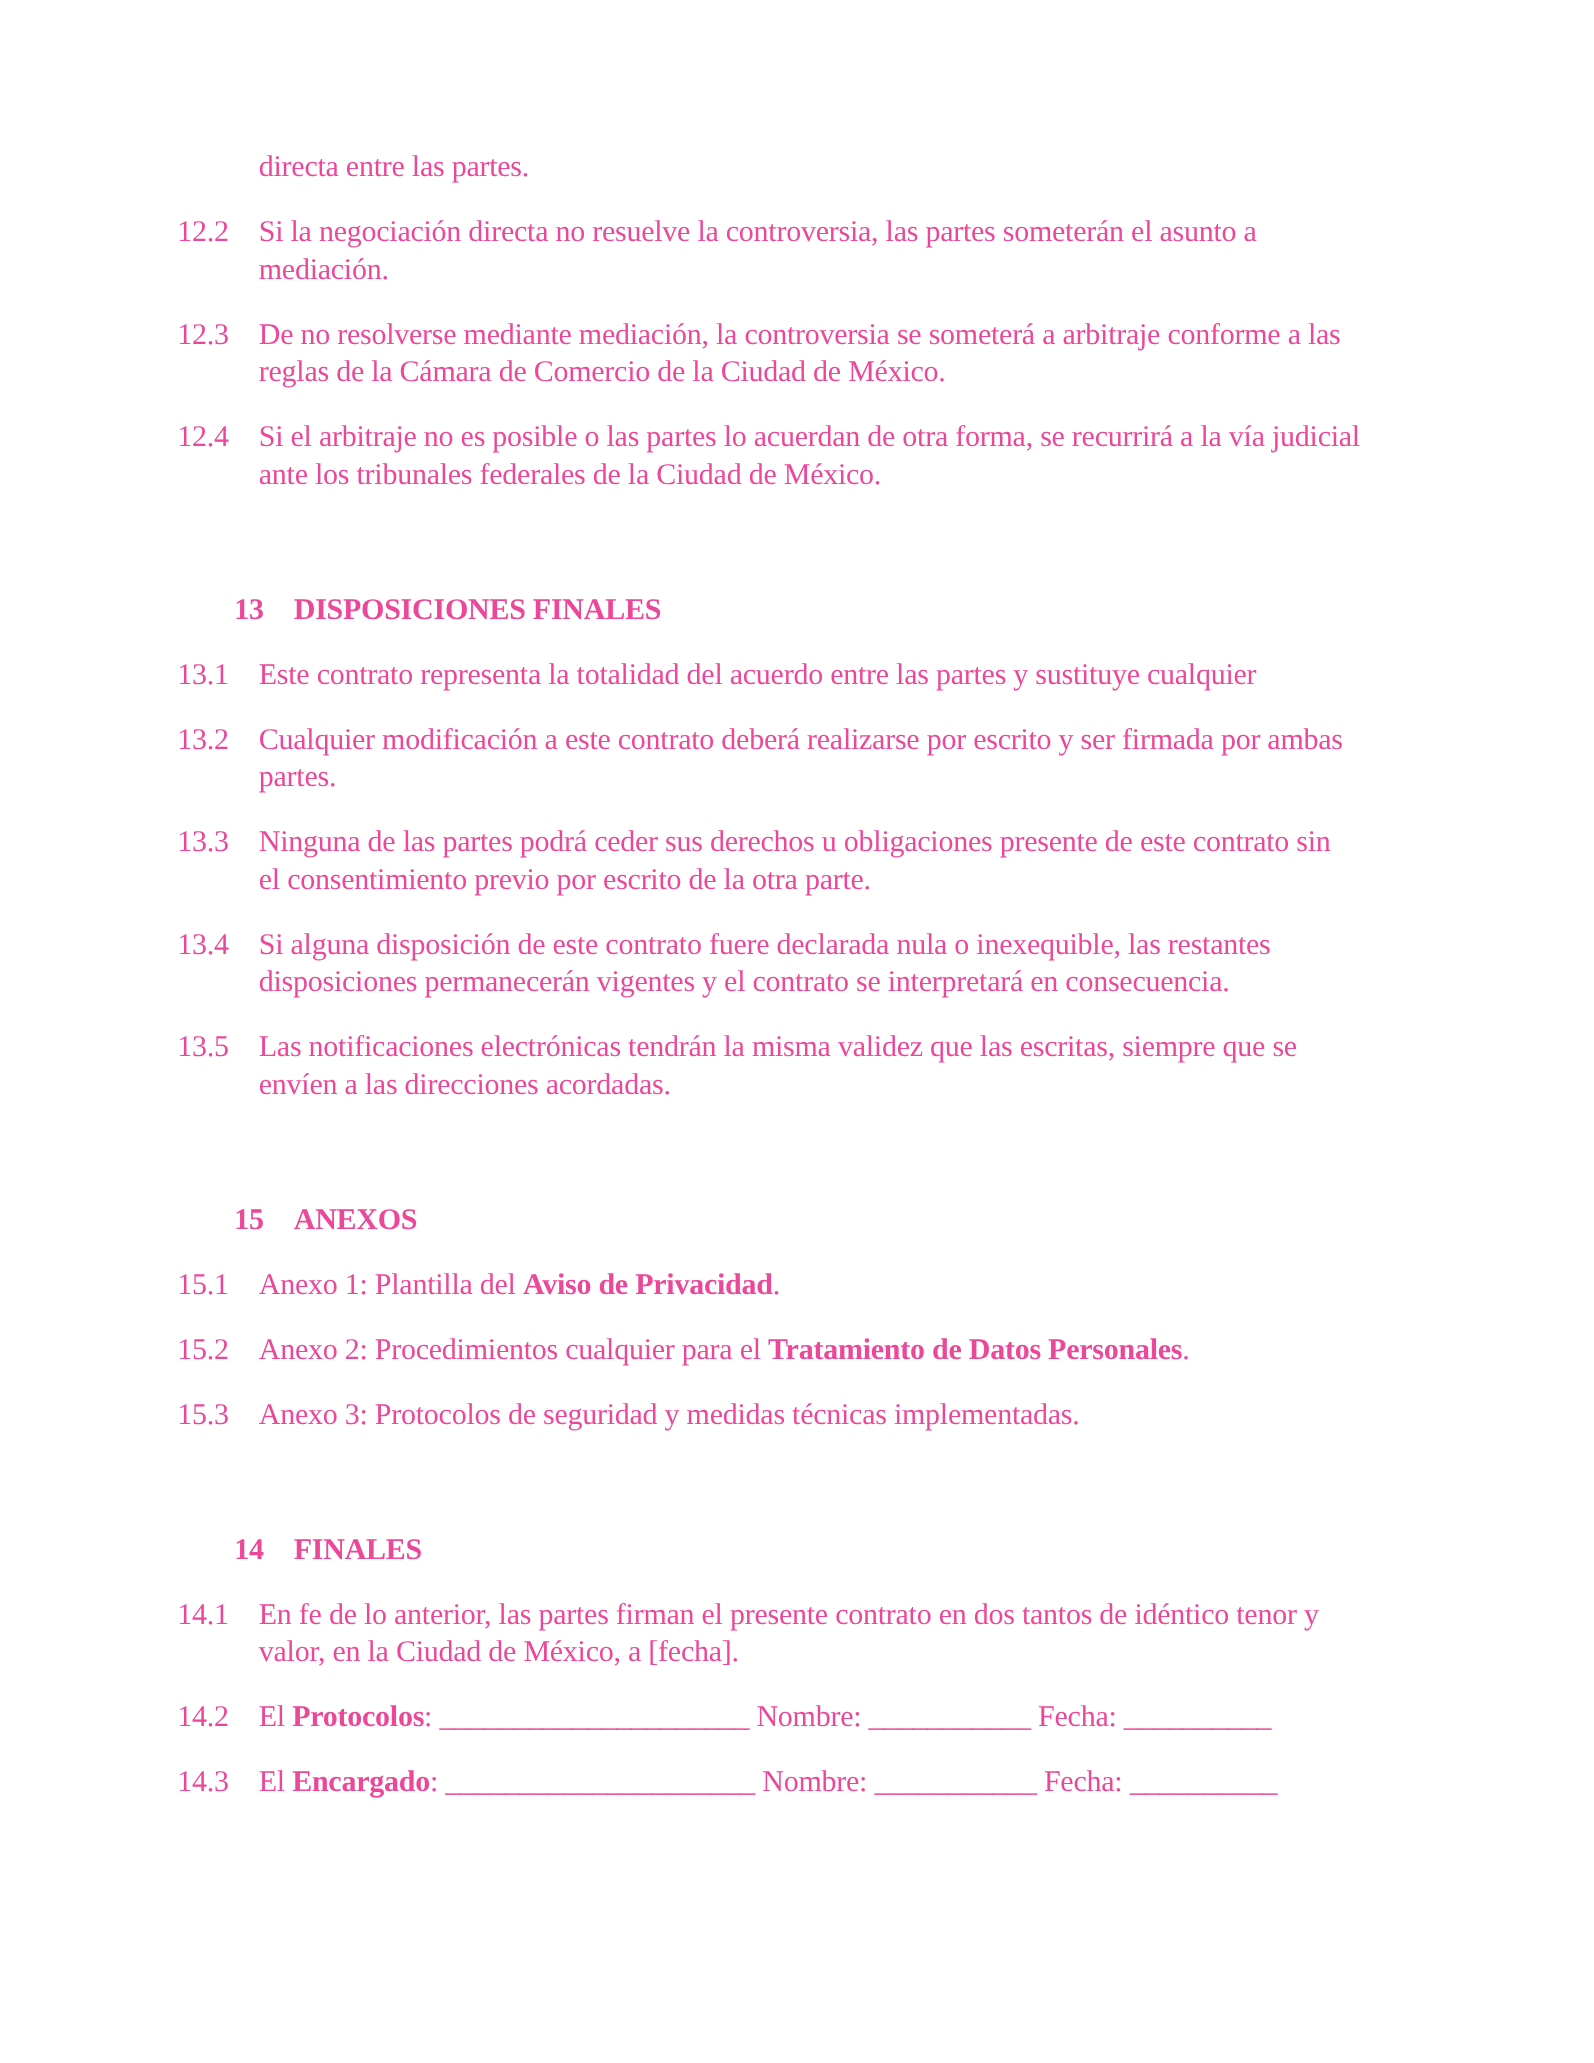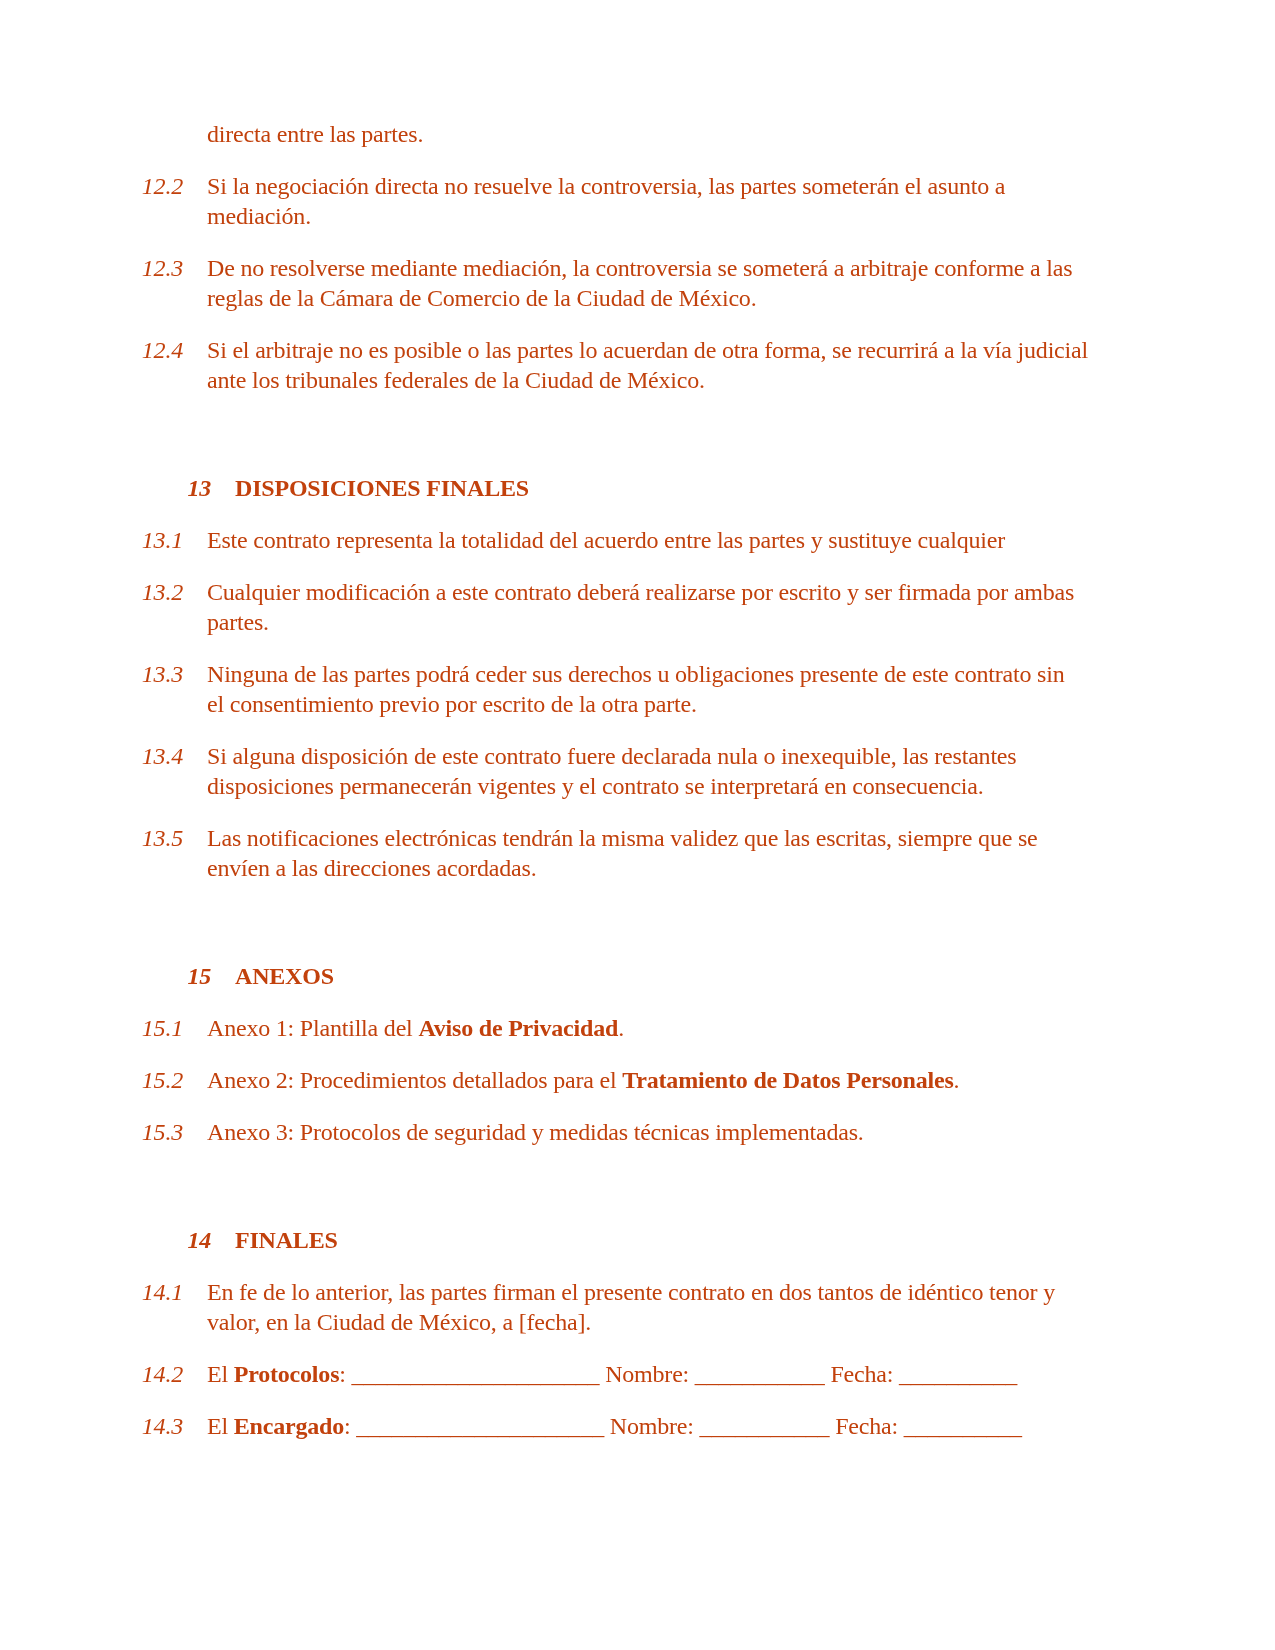--- a/index.html
+++ b/index.html
@@ -11,21 +11,21 @@
     position: relative;
     width: 1275px;
     height: 1650px;
     background: #ffffff;
     box-sizing: border-box;
     padding-top: 119px;
     overflow: hidden;
     font-family: "Liberation Serif", "DejaVu Serif", serif;
     font-size: 24px;
     letter-spacing: -0.2px;
-    color: #c2410c;
+    color: #ec4899;
     border-radius: 10px;
   }
   .doc {
     display: flex;
     flex-direction: column;
   }
   .row {
     display: flex;
     line-height: 30px;
     margin-bottom: 22px;
@@ -33,21 +33,20 @@
   .row.heading {
     margin-top: 56px;
     font-weight: bold;
     margin-left: 28px;
   }
   .num {
     flex: 0 0 183px;
     width: 183px;
     text-align: right;
     white-space: nowrap;
-    font-style: italic;
   }
   .txt {
     margin-left: 24px;
     white-space: nowrap;
   }
   .b { font-weight: bold; }
 </style>
 </head>
 <body>
 
@@ -96,21 +95,21 @@
       <div class="row heading">
         <div class="num">15</div>
         <div class="txt"><span class="b">ANEXOS</span></div>
       </div>
       <div class="row item">
         <div class="num">15.1</div>
         <div class="txt"><span>Anexo 1: Plantilla del </span><span class="b">Aviso de Privacidad</span><span>.</span></div>
       </div>
       <div class="row item">
         <div class="num">15.2</div>
-        <div class="txt"><span>Anexo 2: Procedimientos detallados para el </span><span class="b">Tratamiento de Datos Personales</span><span>.</span></div>
+        <div class="txt"><span>Anexo 2: Procedimientos cualquier para el </span><span class="b">Tratamiento de Datos Personales</span><span>.</span></div>
       </div>
       <div class="row item">
         <div class="num">15.3</div>
         <div class="txt"><span>Anexo 3: Protocolos de seguridad y medidas técnicas implementadas.</span></div>
       </div>
       <div class="row heading">
         <div class="num">14</div>
         <div class="txt"><span class="b">FINALES</span></div>
       </div>
       <div class="row item">

